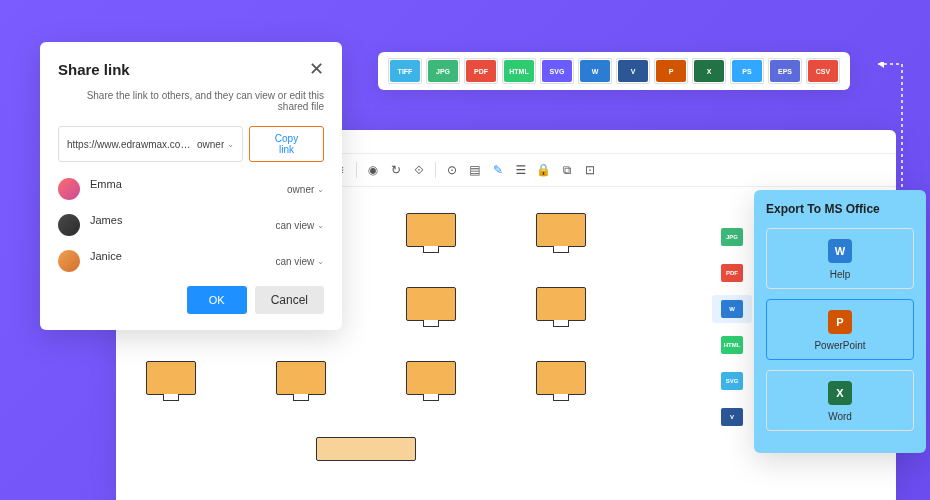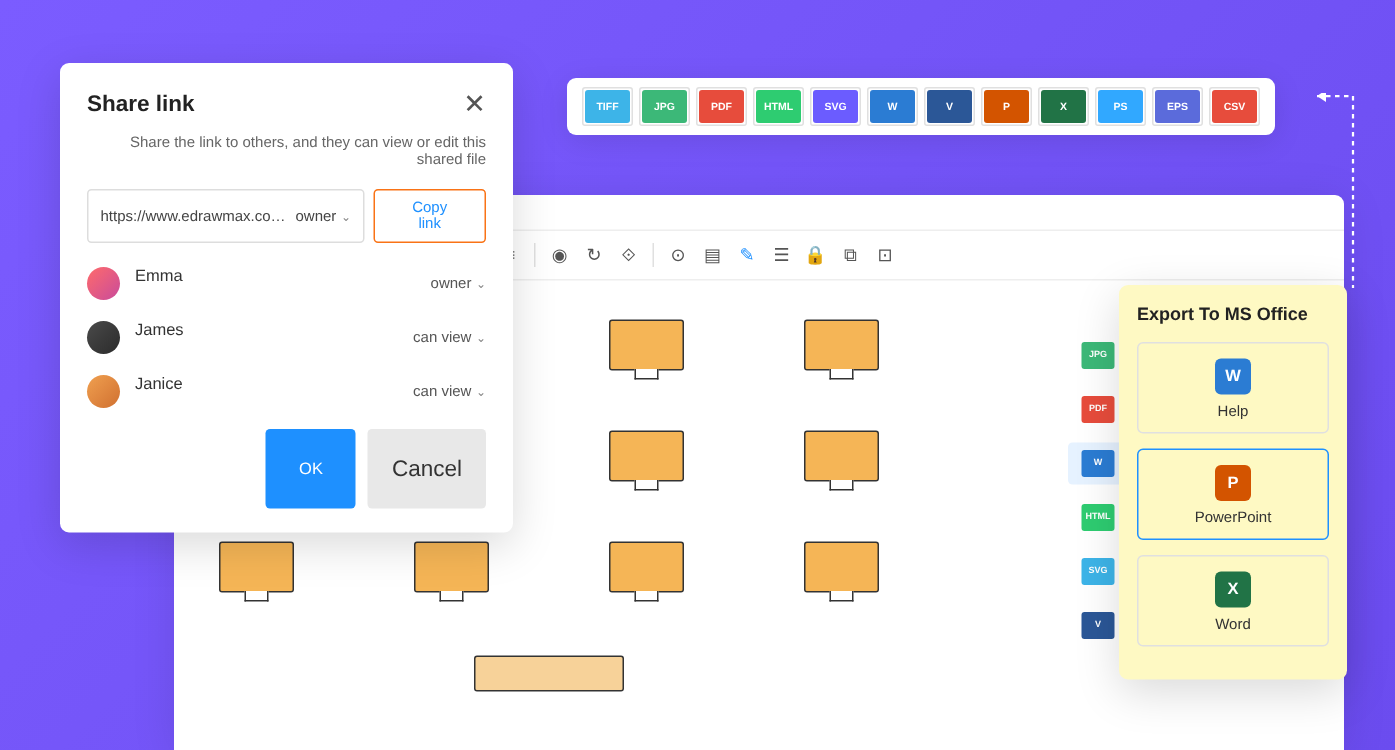--- a/index.html
+++ b/index.html
@@ -20,40 +20,40 @@
 .user-left { display: flex; gap: 10px; }
 .avatar { width: 22px; height: 22px; border-radius: 50%; }
 .av1 { background: linear-gradient(135deg,#ff6b6b,#c94b9b); }
 .av2 { background: linear-gradient(135deg,#4a4a4a,#2b2b2b); }
 .av3 { background: linear-gradient(135deg,#f0a050,#d07030); }
 .user-name { font-size: 11px; color: #333; }
 .perm { font-size: 10px; color: #555; display: flex; align-items: center; gap: 3px; }
 .chev { font-size: 8px; color: #888; }
 .dlg-buttons { display: flex; justify-content: flex-end; gap: 8px; margin-top: 6px; }
 .btn-ok { background: #1e90ff; color: #fff; border: none; padding: 7px 22px; font-size: 11px; border-radius: 3px; cursor: pointer; }
-.btn-cancel { background: #e8e8e8; color: #333; border: none; padding: 18px 16px; font-size: 15px; border-radius: 3px; cursor: pointer; }
+.btn-cancel { background: #e8e8e8; color: #333; border: none; padding: 7px 16px; font-size: 12px; border-radius: 3px; cursor: pointer; }
 
 
 .format-bar { position: absolute; left: 378px; top: 52px; background: #fff; border-radius: 6px; box-shadow: 0 4px 20px rgba(0,0,0,0.1); padding: 8px 12px; display: flex; gap: 8px; z-index: 25; }
 .fmt-chip { width: 30px; height: 22px; border-radius: 2px; display: flex; align-items: center; justify-content: center; font-size: 7px; font-weight: 700; color: #fff; position: relative; }
 .fmt-chip::before { content: ''; position: absolute; inset: -2px; border: 1px solid #e0e0e0; border-radius: 2px; background: #fff; z-index: -1; }
 
 
 .canvas { position: absolute; left: 116px; top: 130px; width: 780px; height: 370px; background: #fff; border-radius: 6px 6px 0 0; box-shadow: 0 4px 30px rgba(0,0,0,0.1); z-index: 10; }
 .canvas-menu { padding: 6px 12px; font-size: 10px; color: #777; border-bottom: 1px solid #eee; }
 .toolbar { display: flex; align-items: center; padding: 6px 10px; gap: 3px; border-bottom: 1px solid #eee; }
 .tb-ic { width: 20px; height: 20px; display: flex; align-items: center; justify-content: center; color: #555; font-size: 12px; cursor: pointer; }
 .tb-sep { width: 1px; height: 16px; background: #e0e0e0; margin: 0 3px; }
 .canvas-body { position: relative; padding: 20px; }
 .monitor { position: absolute; width: 50px; height: 34px; background: #f5b556; border: 1.5px solid #333; border-radius: 2px; }
 .monitor::after { content: ''; position: absolute; bottom: -7px; left: 50%; transform: translateX(-50%); width: 14px; height: 6px; border: 1.5px solid #333; border-top: none; background: #fff; }
 .desk { position: absolute; width: 100px; height: 24px; background: #f7d299; border: 1.5px solid #333; border-radius: 2px; }
 
 
-.export-panel { position: absolute; right: 32px; top: 190px; width: 152px; background: #fef9c3; border-radius: 6px; box-shadow: 0 8px 30px rgba(0,0,0,0.15); padding: 12px; z-index: 40; }
+.export-panel { position: absolute; right: 4px; top: 190px; width: 172px; background: #7dd3fc; border-radius: 6px; box-shadow: 0 8px 30px rgba(0,0,0,0.15); padding: 12px; z-index: 40; }
 .export-title { font-size: 12px; font-weight: 600; color: #222; margin-bottom: 12px; white-space: nowrap; }
 .export-item { border: 1.5px solid #e0e0e0; border-radius: 4px; padding: 10px 4px 8px; display: flex; flex-direction: column; align-items: center; gap: 6px; margin-bottom: 10px; cursor: pointer; }
 .export-item.sel { border-color: #1e90ff; }
 .export-ic { width: 24px; height: 24px; border-radius: 4px; display: flex; align-items: center; justify-content: center; font-size: 11px; font-weight: 700; color: #fff; }
 .export-label { font-size: 10px; color: #333; }
 
 
 .side-chips { position: absolute; right: 178px; top: 222px; width: 40px; background: #fff; display: flex; flex-direction: column; gap: 18px; z-index: 35; align-items: center; padding: 6px 0; }
 .side-chip { width: 22px; height: 18px; border-radius: 2px; font-size: 6px; font-weight: 700; color: #fff; display: flex; align-items: center; justify-content: center; cursor: pointer; position: relative; }
 .side-chip.hl::before { content: ''; position: absolute; inset: -5px -9px; background: #e6f2ff; border-radius: 3px; z-index: -1; }

